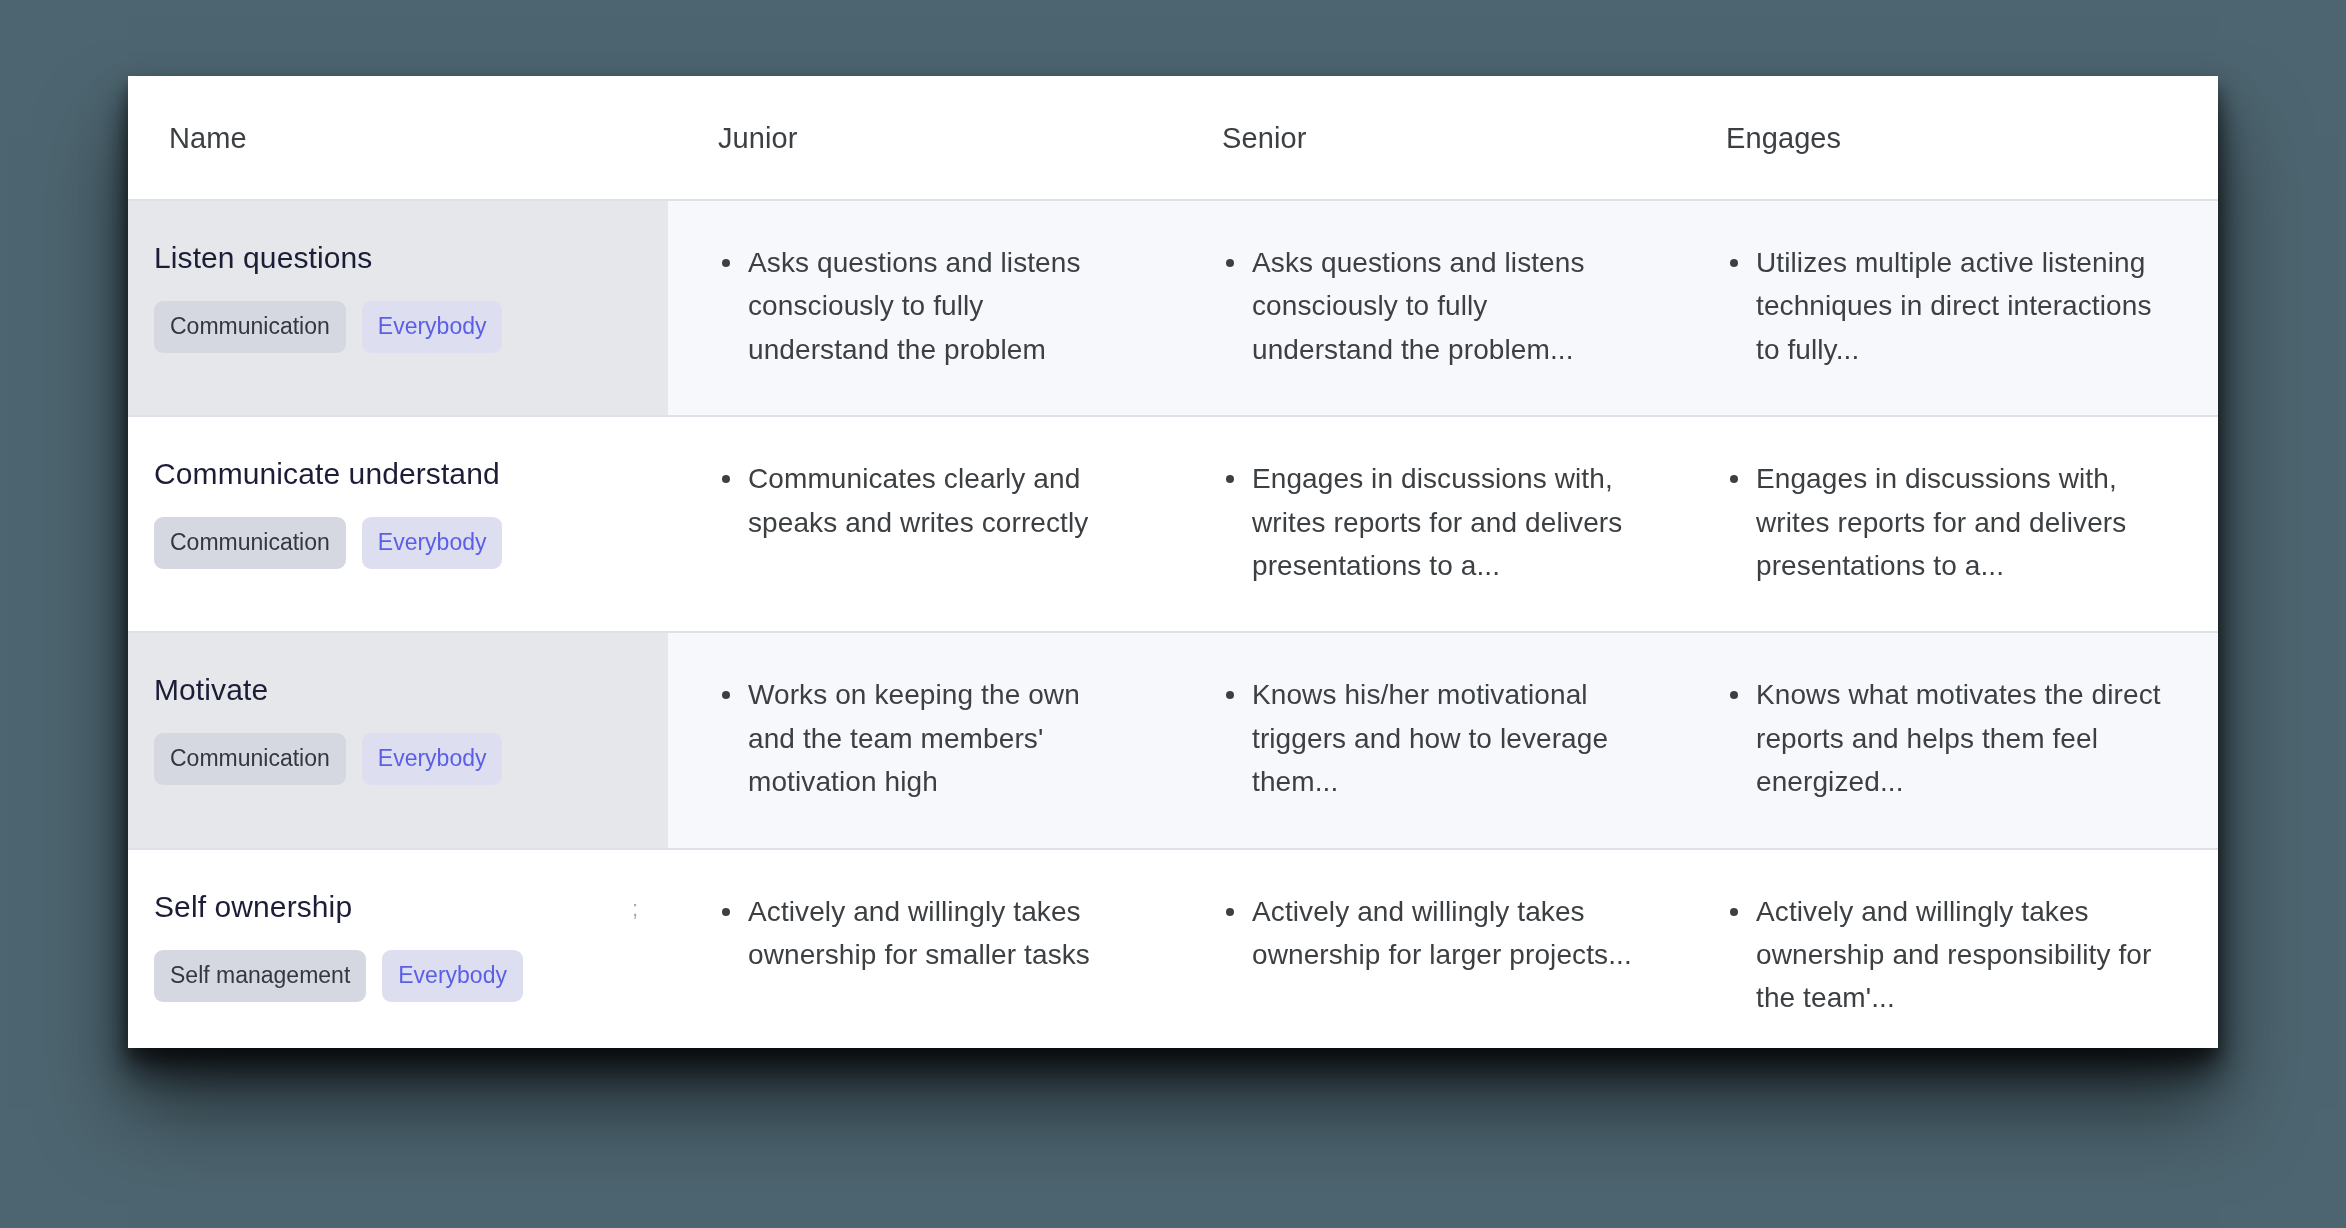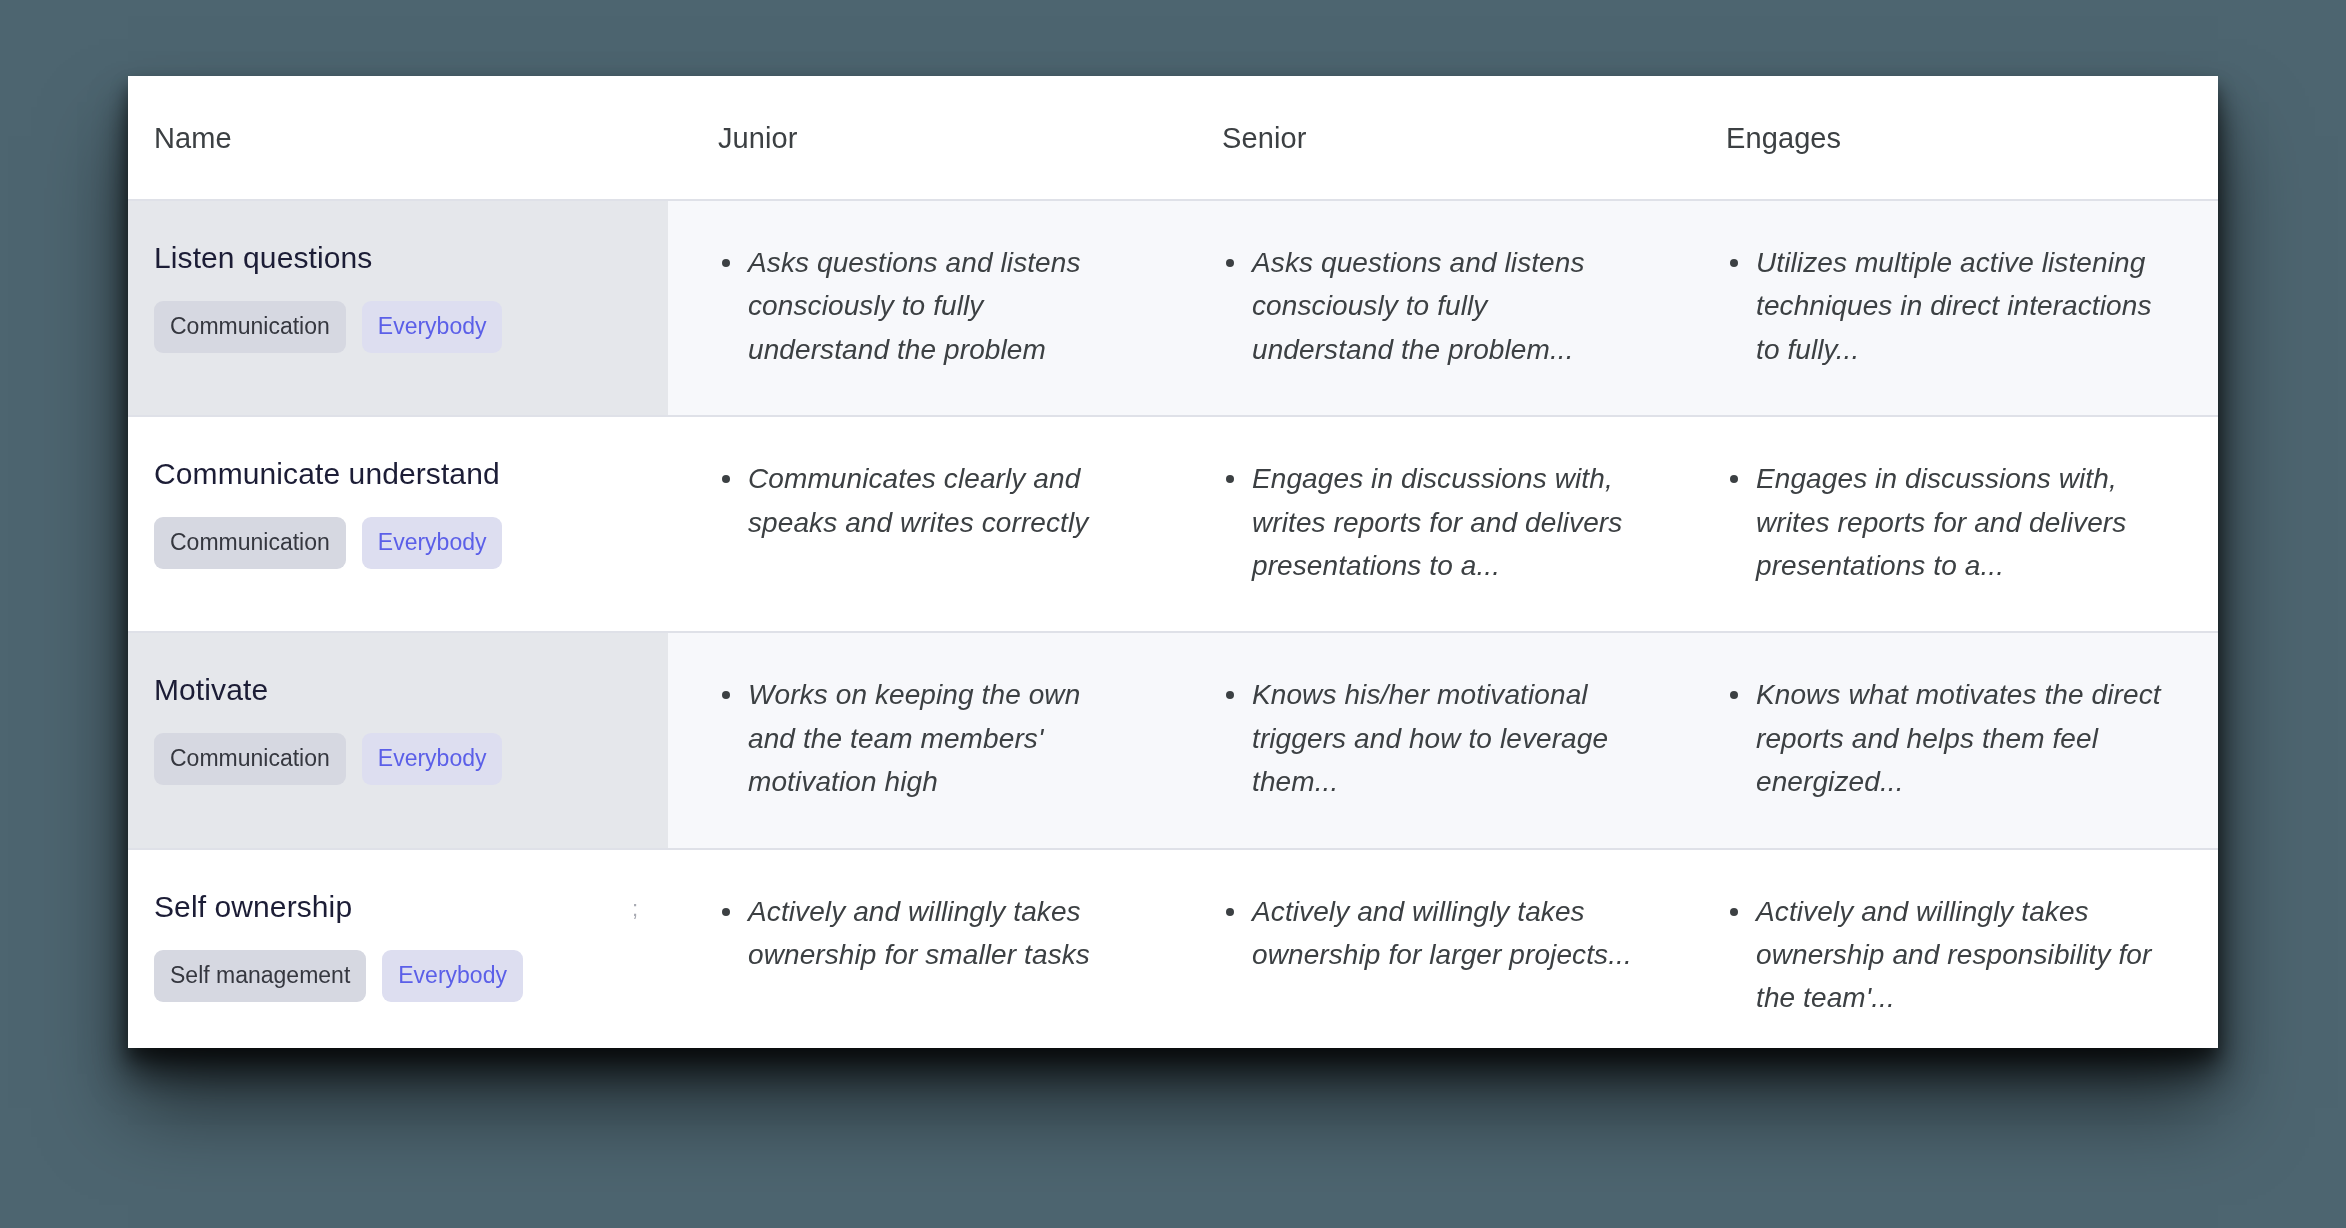--- a/index.html
+++ b/index.html
@@ -48,21 +48,21 @@
   thead th {
     background: #ffffff;
     text-align: left;
     font-weight: 400;
     font-size: 29px;
     color: #3c4043;
     padding: 46px 0 44px 0;
     vertical-align: middle;
     letter-spacing: .1px;
   }
-  thead th.h-name    { padding-left: 26px; }
+  thead th.h-name    { padding-left: 41px; }
   thead th.h-junior  { padding-left: 50px; }
   thead th.h-senior  { padding-left: 50px; }
   thead th.h-manager { padding-left: 50px; }
 
   
   tbody tr { border-top: 2px solid #dfe1e8; }
 
   tbody td {
     vertical-align: top;
     padding: 0;
@@ -121,21 +121,20 @@
 
   
   .lvl-inner {
     padding: 40px 40px 44px 50px;
     box-sizing: border-box;
   }
   ul.bullets {
     margin: 0;
     padding: 0 0 0 30px;
     list-style: none;
-    font-style: italic;
   }
   ul.bullets li {
     position: relative;
     font-size: 28px;
     line-height: 1.55;
     color: #3c4043;
     letter-spacing: .1px;
   }
   ul.bullets li::before {
     content: "";

